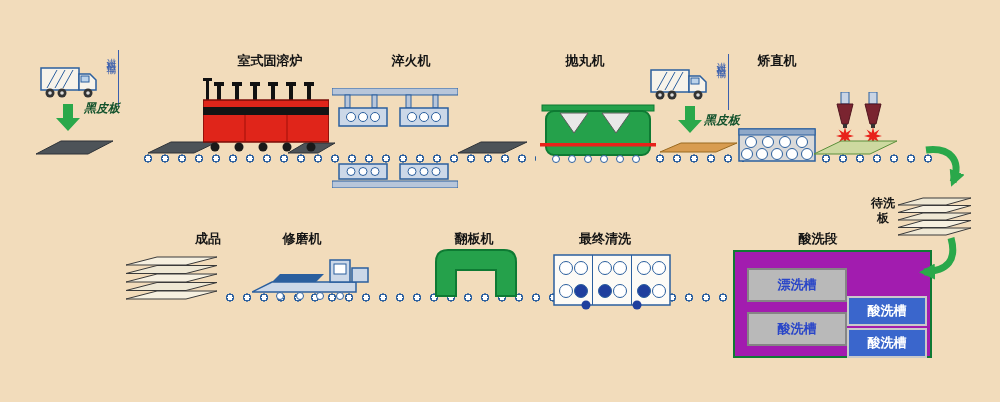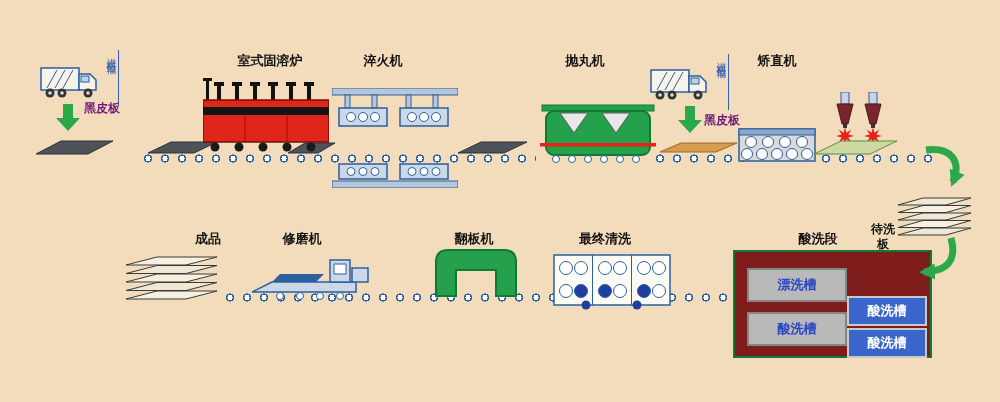--- a/index.html
+++ b/index.html
@@ -1,42 +1,42 @@
 <!DOCTYPE html>
 <html><head>
 <meta charset="utf-8">
 <style>
   html,body{margin:0;padding:0;background:#f2dcbb;}
   .canvas{position:relative;width:1000px;height:402px;background:#f2dcbb;
           font-family:"Liberation Sans",sans-serif;overflow:hidden;}
   .abs{position:absolute;}
   .label{position:absolute;font-size:13px;font-weight:700;color:#141414;text-align:center;}
-  .small-label{position:absolute;font-size:12px;font-weight:600;color:#701a75;white-space:nowrap;}
+  .small-label{position:absolute;font-size:12px;font-weight:600;color:#14532d;white-space:nowrap;font-style:italic;}
   .vtext{position:absolute;writing-mode:vertical-rl;font-size:10px;color:#3a5fae;
          letter-spacing:2px;border-right:1px solid #3a5fae;padding-right:2px;line-height:1;}
   .rollers{position:absolute;height:11px;
     background-image:radial-gradient(circle 4px at 8px 5.5px,
       #ffffff 0px,#ffffff 2.5px,#2b5f9e 2.6px,#2b5f9e 4px,rgba(0,0,0,0) 4.1px);
     background-size:17px 11px;background-repeat:repeat-x;}
   .wrap-label{position:absolute;font-size:12px;font-weight:700;color:#141414;
-              text-align:center;line-height:1.25;margin-top:26px;}
-  .pickling-box{position:absolute;background:#7f1d1d;border:2px solid #0e7a33;}
+              text-align:center;line-height:1.25;}
+  .pickling-box{position:absolute;background:#a21caf;border:2px solid #0e7a33;}
   .tank{position:absolute;display:flex;align-items:center;justify-content:center;
         font-size:13px;font-weight:700;}
   .tank.gray{background:#b9b9b9;border:2px solid #858585;color:#2a46c8;}
   .tank.blue{background:#3a66cc;border:2px solid #c9c9c9;color:#ffffff;}
   svg{display:block;}
 </style>
 </head>
 <body>
 
 <div class="canvas">
 
   <div class="label" style="left:225px;top:52px;width:90px">室式固溶炉</div>
-  <div class="label" style="left:348px;top:52px;width:70px">淬火机</div>
+  <div class="label" style="left:376px;top:52px;width:70px">淬火机</div>
   <div class="label" style="left:555px;top:52px;width:60px">抛丸机</div>
   <div class="label" style="left:747px;top:52px;width:60px">矫直机</div>
 
   <div class="abs" style="left:40px;top:62px">
     <svg width="62" height="42" viewBox="0 0 62 42">
       <rect x="1" y="6" width="38" height="22" fill="#f7f3ea" stroke="#2b5f9e" stroke-width="1.5"></rect>
       <line x1="7" y1="26" x2="17" y2="8" stroke="#2b5f9e"></line>
       <line x1="15" y1="26" x2="25" y2="8" stroke="#2b5f9e"></line>
       <line x1="23" y1="26" x2="33" y2="8" stroke="#2b5f9e"></line>
       <path d="M39,12 L50,12 L56,18 L56,28 L39,28 Z" fill="#f7f3ea" stroke="#2b5f9e" stroke-width="1.5"></path>

